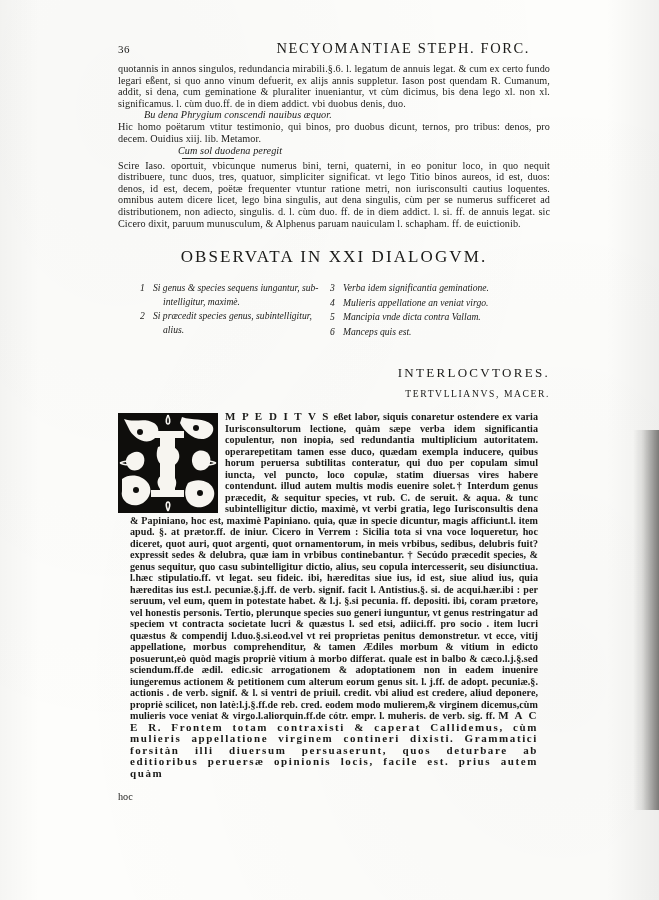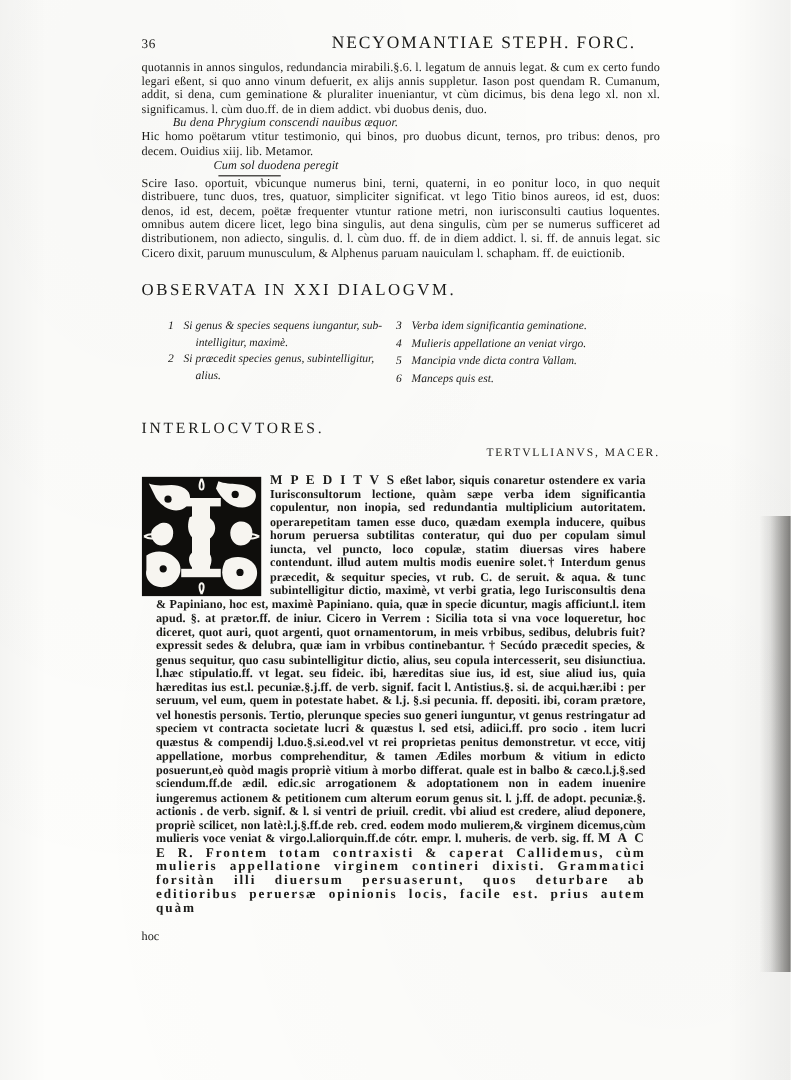--- a/index.html
+++ b/index.html
@@ -38,21 +38,21 @@
     top: 430px;
     width: 26px;
     height: 380px;
     background: linear-gradient(90deg, rgba(40,38,34,0) 0%, rgba(40,38,34,0.10) 35%, rgba(30,28,25,0.55) 100%);
     filter: blur(0.4px);
     pointer-events: none;
   }
   .content {
     position: absolute;
     left: 118px;
-    top: 28px;
+    top: 40px;
     width: 432px;
   }
   .header {
     display: flex;
     align-items: baseline;
     margin-bottom: 6px;
   }
   .folio {
     font-size: 11px;
     letter-spacing: 0.5px;
@@ -89,22 +89,22 @@
     margin: 0;
     padding-left: 60px;
   }
   .rule-short {
     border: 0;
     border-top: 1px solid #2a2723;
     width: 52px;
     margin: 1px 0 1px 64px;
   }
   .section-heading {
-    text-align: left;
-    font-size: 14px;
+    text-align: center;
+    font-size: 17px;
     letter-spacing: 2.1px;
     margin: 18px 0 14px 0;
   }
   .observata-list {
     display: flex;
     font-style: italic;
     font-size: 9.6px;
     line-height: 13.5px;
     margin: 0 0 0 22px;
   }
@@ -124,21 +124,21 @@
     font-style: italic;
   }
   .obs-text {
     flex: 1;
   }
   .obs-sub {
     display: block;
     padding-left: 10px;
   }
   .interloc-heading {
-    text-align: left;
+    text-align: right;
     font-size: 13px;
     letter-spacing: 2.3px;
     margin: 26px 0 7px 0;
   }
   .interloc-names {
     text-align: right;
     font-size: 9.6px;
     letter-spacing: 1.6px;
     margin: 0 0 10px 0;
   }

